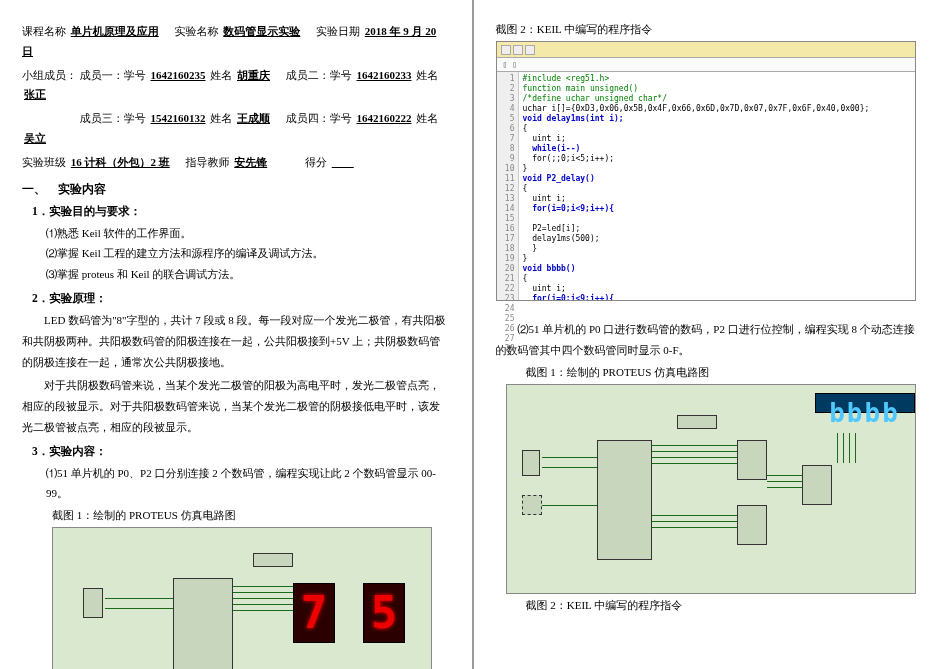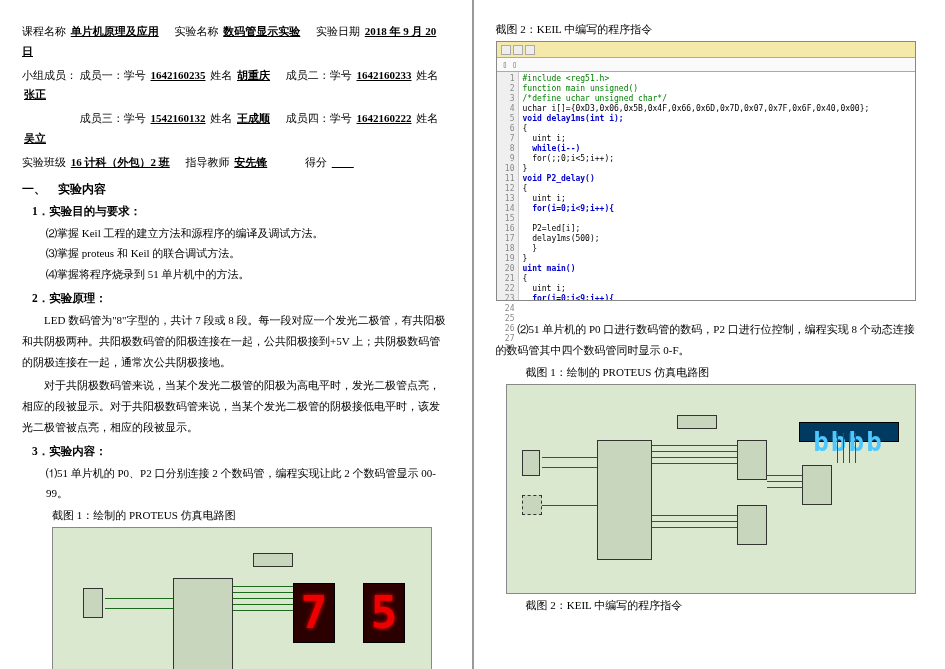--- a/index.html
+++ b/index.html
@@ -219,23 +219,23 @@
     <span>实验班级</span>
     <span class="u">16 计科（外包）2 班</span>　
     <span>指导教师</span>
     <span class="u">安先锋</span>　　　
     <span>得分</span>
     <span class="u">　　</span>
   </div>
 
   <div class="section-h1">一、　实验内容</div>
   <div class="section-h2">1．实验目的与要求：</div>
+  <div class="list-item">⑴熟悉 Keil 软件的工作界面。</div>
   <div class="list-item">⑵掌握 Keil 工程的建立方法和源程序的编译及调试方法。</div>
   <div class="list-item">⑶掌握 proteus 和 Keil 的联合调试方法。</div>
-  <div class="list-item">⑷掌握将程序烧录到 51 单片机中的方法。</div>
 
   <div class="section-h2">2．实验原理：</div>
   <div class="para">LED 数码管为"8"字型的，共计 7 段或 8 段。每一段对应一个发光二极管，有共阳极和共阴极两种。共阳极数码管的阳极连接在一起，公共阳极接到+5V 上；共阴极数码管的阴极连接在一起，通常次公共阴极接地。</div>
   <div class="para">对于共阴极数码管来说，当某个发光二极管的阳极为高电平时，发光二极管点亮，相应的段被显示。对于共阳极数码管来说，当某个发光二极管的阴极接低电平时，该发光二极管被点亮，相应的段被显示。</div>
 
   <div class="section-h2">3．实验内容：</div>
   <div class="list-item">⑴51 单片机的 P0、P2 口分别连接 2 个数码管，编程实现让此 2 个数码管显示 00-99。</div>
   <div class="caption-left">截图 1：绘制的 PROTEUS 仿真电路图</div>
 
   <div class="proteus">
@@ -318,21 +318,21 @@
 <span>}</span>
 <span class="kw">void P2_delay()</span>
 <span>{</span>
 <span>  uint i;</span>
 <span class="kw">  for(i=0;i&lt;9;i++){</span>
 <span></span>
 <span>  P2=led[i];</span>
 <span>  delay1ms(500);</span>
 <span>  }</span>
 <span>}</span>
-<span class="kw">uint main()</span>
+<span class="kw">void bbbb()</span>
 <span>{</span>
 <span>  uint i;</span>
 <span class="kw">  for(i=0;i&lt;9;i++){</span>
 <span></span>
 
 
 
 </div>
     </div>
   </div>
@@ -341,21 +341,21 @@
   <div class="caption-left">截图 1：绘制的 PROTEUS 仿真电路图</div>
 
   <div class="proteus" style="width:410px;height:210px;margin-left:10px;">
     <div class="chip" style="left:90px;top:55px;width:55px;height:120px;"></div>
     <div class="small-chip" style="left:15px;top:65px;width:18px;height:26px;"></div>
     <div class="small-chip" style="left:15px;top:110px;width:20px;height:20px;border:1px dashed #333;"></div>
     <div class="small-chip" style="left:230px;top:55px;width:30px;height:40px;"></div>
     <div class="small-chip" style="left:295px;top:80px;width:30px;height:40px;"></div>
     <div class="small-chip" style="left:230px;top:120px;width:30px;height:40px;"></div>
     <div class="resnet" style="left:170px;top:30px;"></div>
-    <div class="disp4" style="left:292px;top:8px;width:100px;height:20px;margin-top:29px;">
+    <div class="disp4" style="left:308px;top:8px;width:100px;height:20px;">
       <span>bbbb</span>
     </div>
 
     <div class="wire wire-h" style="left:35px;top:72px;width:55px;"></div>
     <div class="wire wire-h" style="left:35px;top:82px;width:55px;"></div>
     <div class="wire wire-h" style="left:35px;top:120px;width:55px;"></div>
     <div class="wire wire-h" style="left:145px;top:60px;width:85px;"></div>
     <div class="wire wire-h" style="left:145px;top:66px;width:85px;"></div>
     <div class="wire wire-h" style="left:145px;top:72px;width:85px;"></div>
     <div class="wire wire-h" style="left:145px;top:78px;width:85px;"></div>

